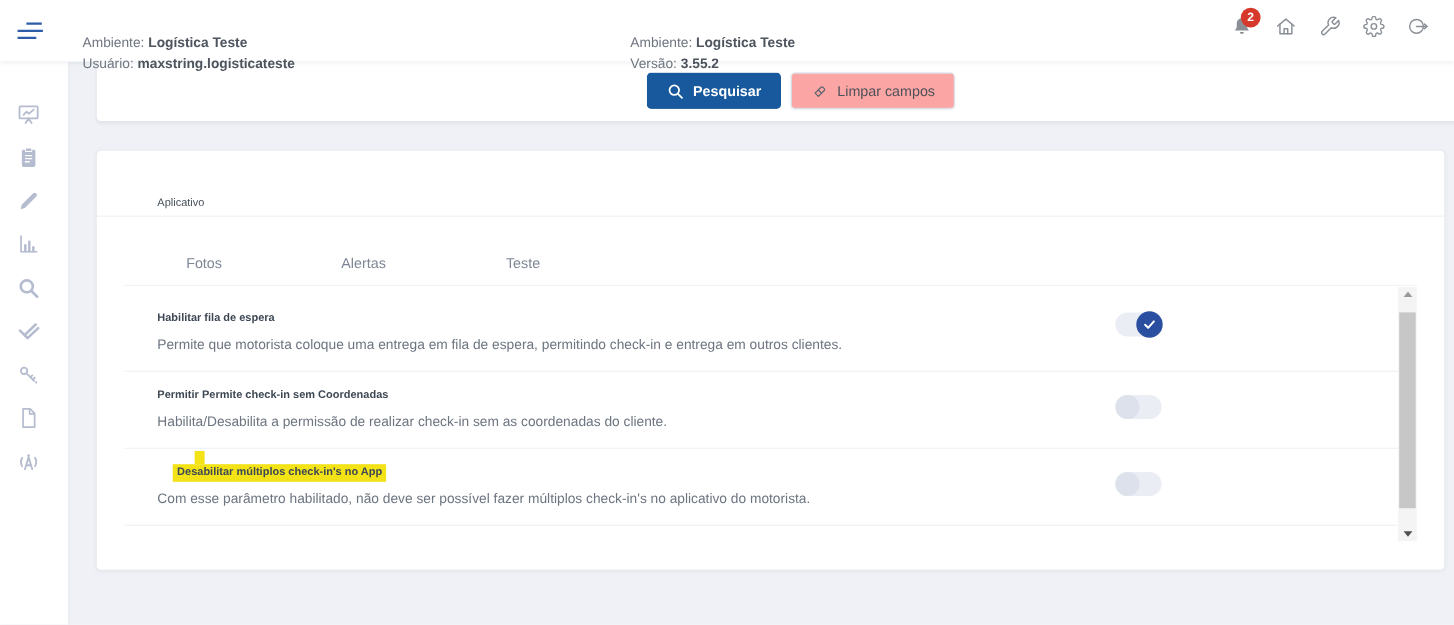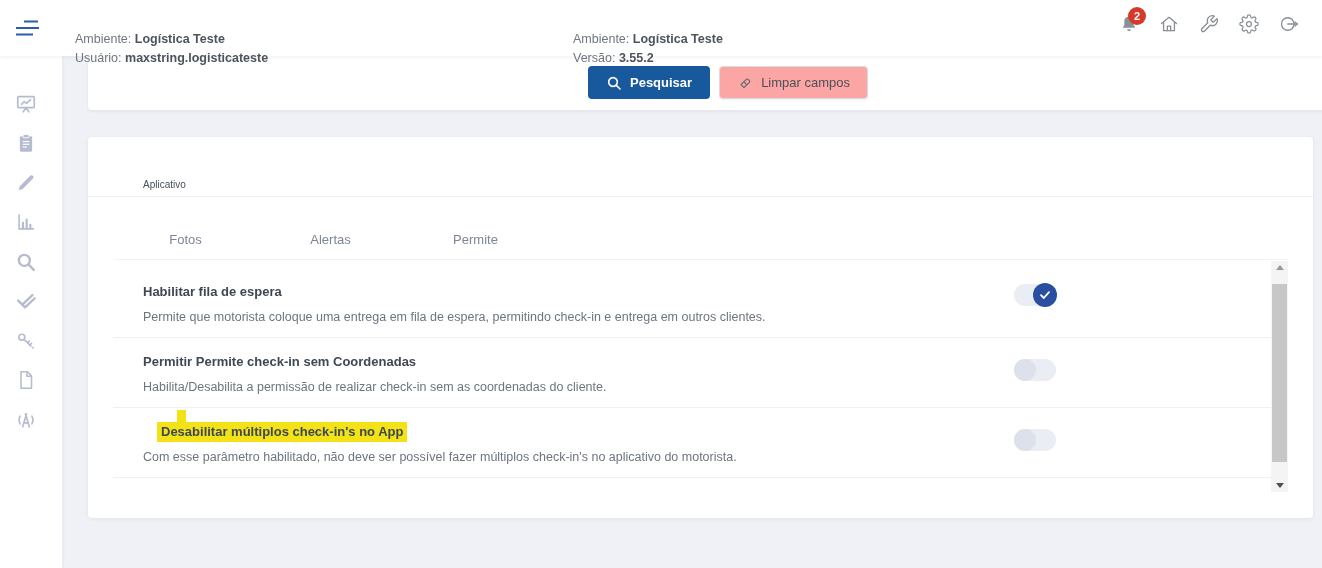--- a/index.html
+++ b/index.html
@@ -66,21 +66,21 @@
   .tabs { position:absolute; left:25px; top:84px; display:flex; z-index:2; }
   .tab {
     width:145px; height:39px; display:flex; align-items:center; justify-content:center;
     font-size:13px; color:#7d8695; border-bottom:3px solid transparent;
   }
   .tab.active { border-bottom-color:#2e54a3; }
 
   .settings { position:absolute; left:25px; top:126px; width:1158px; height:231px; overflow:hidden; }
   .row { position:relative; border-bottom:1px solid #eff0f4; padding:16px 30px 0; height:70px; }
   .row:first-child { height:75px; padding-top:21px; }
-  .row-title { font-size:13px; font-weight:700; color:#3e4854; }
+  .row-title { font-size:10px; font-weight:700; color:#3e4854; }
   .hl-wrap { position:relative; }
   .hl-wrap.highlight { background:#f2e216; padding:2px 4px 3px;margin-left:14px; }
   .hl-wrap.highlight::before {
     content:""; position:absolute; left:20px; top:-12px; width:9px; height:12px; background:#f2e216;
   }
   .row-desc { margin-top:11px; font-size:12.5px; color:#6d7580; }
 
   .toggle {
     position:absolute; right:215px; top:21px; width:42px; height:22px;
     border-radius:12px; background:#eaedf3;
@@ -245,21 +245,21 @@
 </div>
 
 <div class="main-card" data-interactable="false">
   <div class="card-title" data-interactable="false">Aplicativo</div>
   <div class="card-divider" data-interactable="false"></div>
 
   <div class="tabs-hairline" data-interactable="false"></div>
   <div class="tabs" data-interactable="false">
     <div class="tab" data-interactable="true">Fotos</div>
     <div class="tab" data-interactable="true">Alertas</div>
-    <div class="tab" data-interactable="true">Permite</div>
+    <div class="tab" data-interactable="true">Teste</div>
   </div>
 
   <div class="settings" data-interactable="false">
 
     <div class="row" data-interactable="false">
       <div class="row-title" data-interactable="false">
         <span class="hl-wrap" data-interactable="false">Habilitar fila de espera</span>
       </div>
       <div class="row-desc" data-interactable="false">Permite que motorista coloque uma entrega em fila de espera, permitindo check-in e entrega em outros clientes.</div>
       <div class="toggle on" data-interactable="true">

